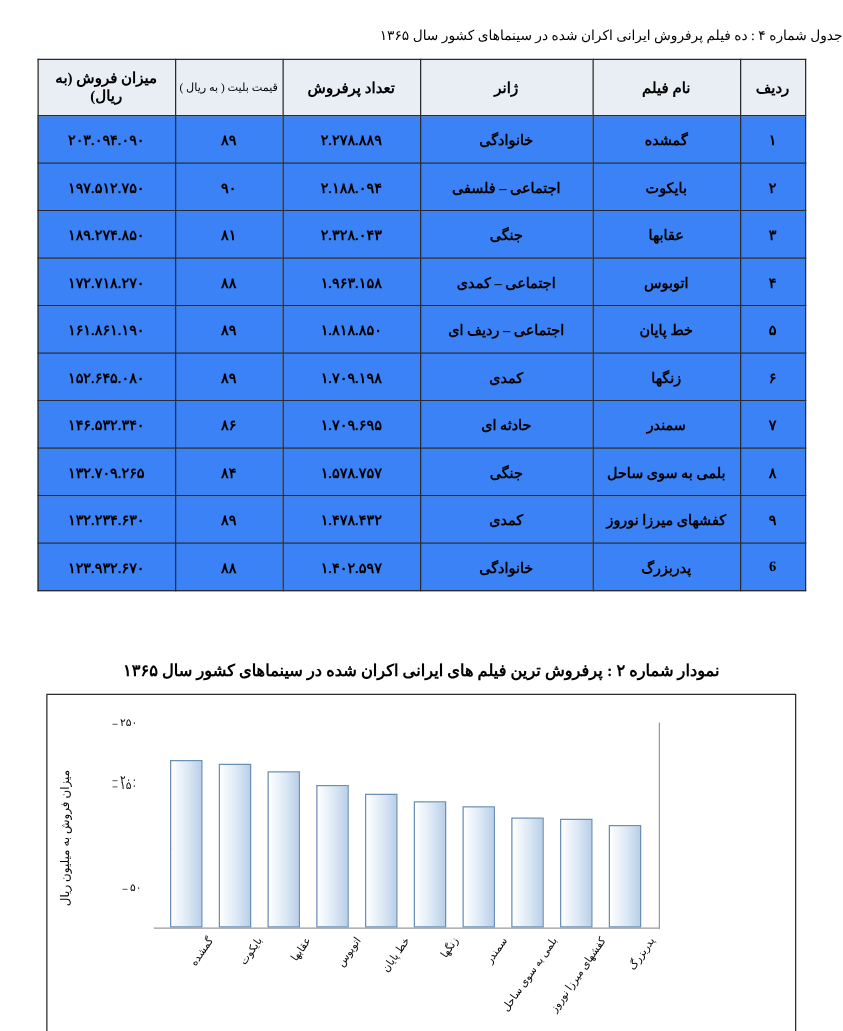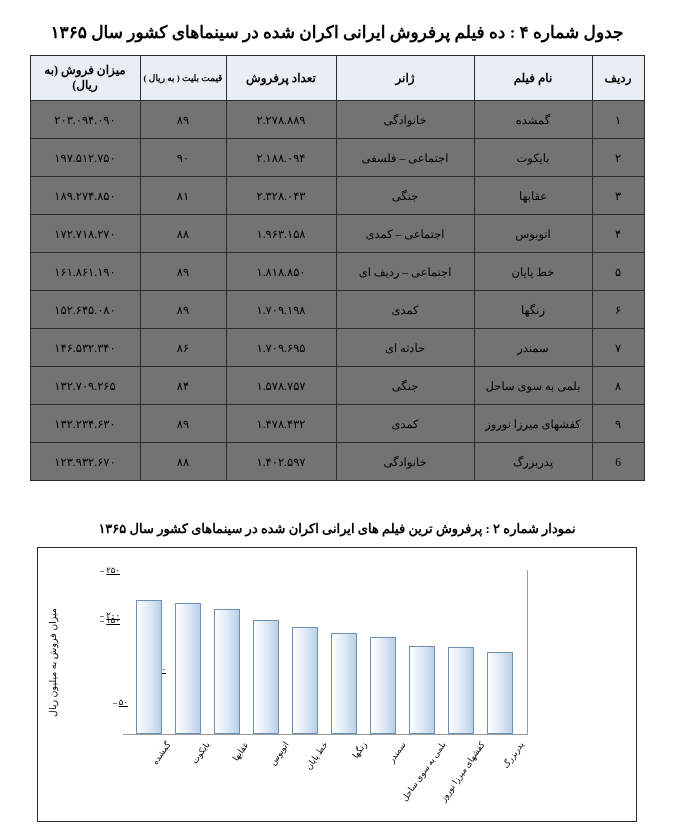--- a/index.html
+++ b/index.html
@@ -17,23 +17,23 @@
   }
 
   .page {
     width: 674px;
     height: 825px;
     position: relative;
   }
 
   
   .table-title {
-    text-align: center;
-    font-size: 17px;
-    font-weight: bold;
+    text-align: right;
+    font-size: 11px;
+    font-weight: normal;
     padding-top: 22px;
     padding-bottom: 12px;
     letter-spacing: 0;
   }
 
   table.main-table {
     border-collapse: collapse;
     width: 614px;
     margin: 0 auto;
     table-layout: fixed;
@@ -49,39 +49,39 @@
     height: 37px;
   }
   table.main-table thead th {
     background: #e9eef4;
     font-weight: bold;
     font-size: 12px;
     height: 44px;
   }
   table.main-table thead th.small {
     font-size: 9px;
+    font-weight: normal;
+  }
+  table.main-table tbody td {
+    background: #3b82f6;
     font-weight: bold;
-  }
-  table.main-table tbody td {
-    background: #737373;
-    font-weight: normal;
   }
   .col-radif  { width: 52px; }
   .col-film   { width: 118px; }
   .col-janr   { width: 138px; }
   .col-tamasha{ width: 110px; }
   .col-gheymat{ width: 86px; }
   .col-forush { width: 110px; }
 
   
   .chart-title {
     text-align: center;
     font-size: 13px;
     font-weight: bold;
-    margin-top: 40px;
+    margin-top: 56px;
     margin-bottom: 10px;
   }
   .chart-box {
     width: 600px;
     height: 275px;
     margin: 0 auto;
     border: 1px solid #2b2b2b;
     position: relative;
     background: #ffffff;
     box-sizing: border-box;
@@ -108,23 +108,22 @@
     font-size: 9.5px;
     line-height: 11px;
     text-align: center;
     writing-mode: vertical-rl;
     transform: rotate(180deg);
     white-space: nowrap;
   }
   .y-tick {
     position: absolute;
     font-size: 8.5px;
-    text-align: right;
+    text-align: left;
     width: 30px;
-    text-decoration: underline;
   }
   .y-tick .dash {
     display: inline-block;
     width: 4px;
     border-top: 1px solid #777;
     vertical-align: middle;
     margin-right: 2px;
   }
   .bars {
     position: absolute;

